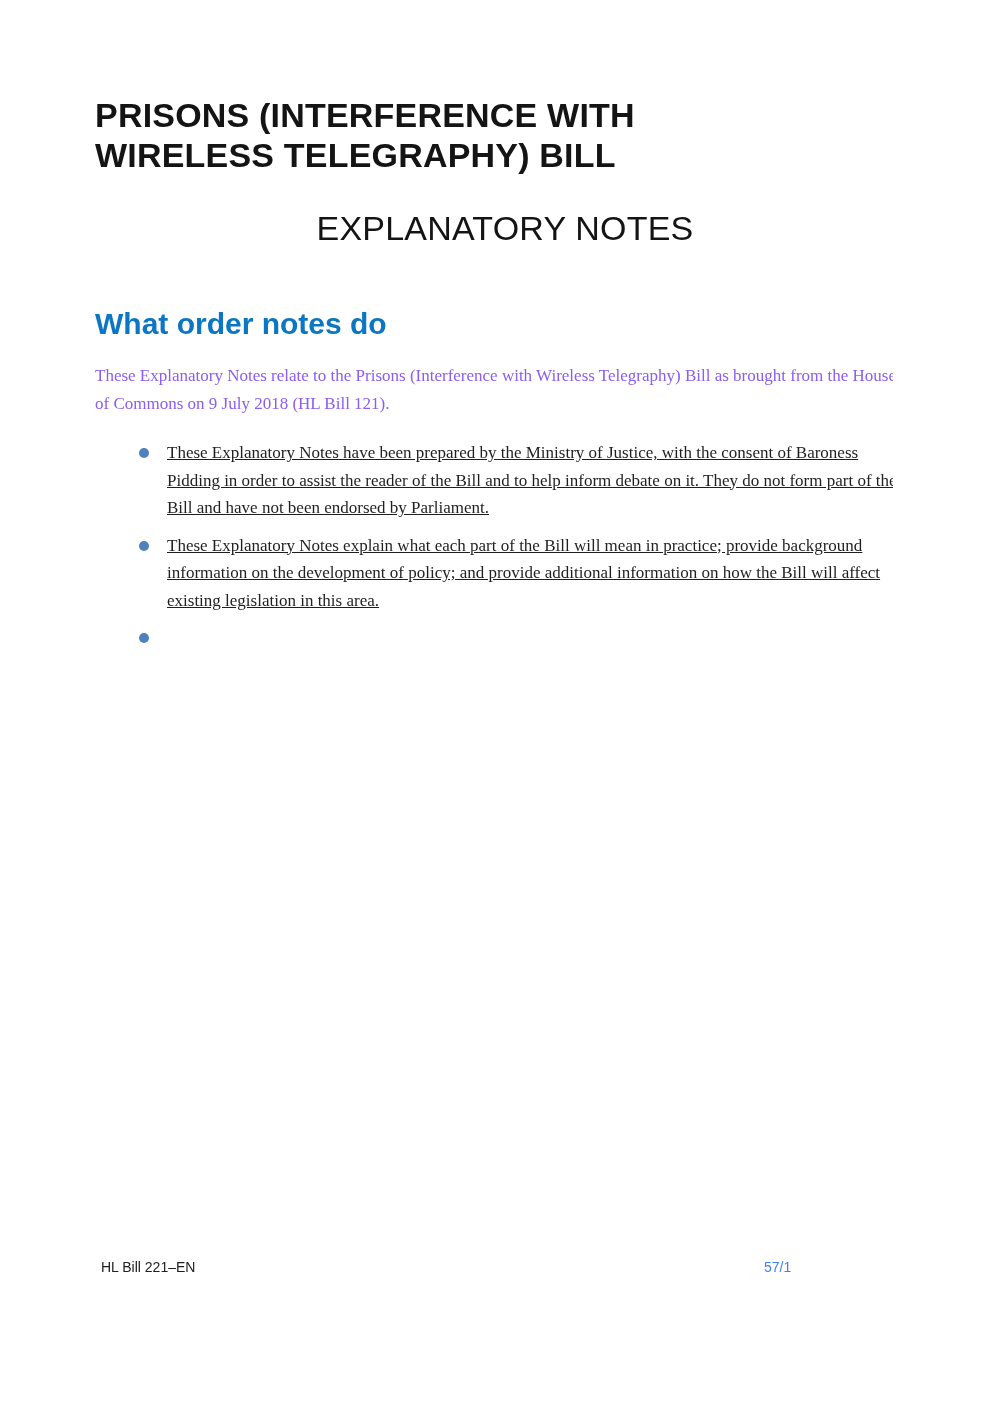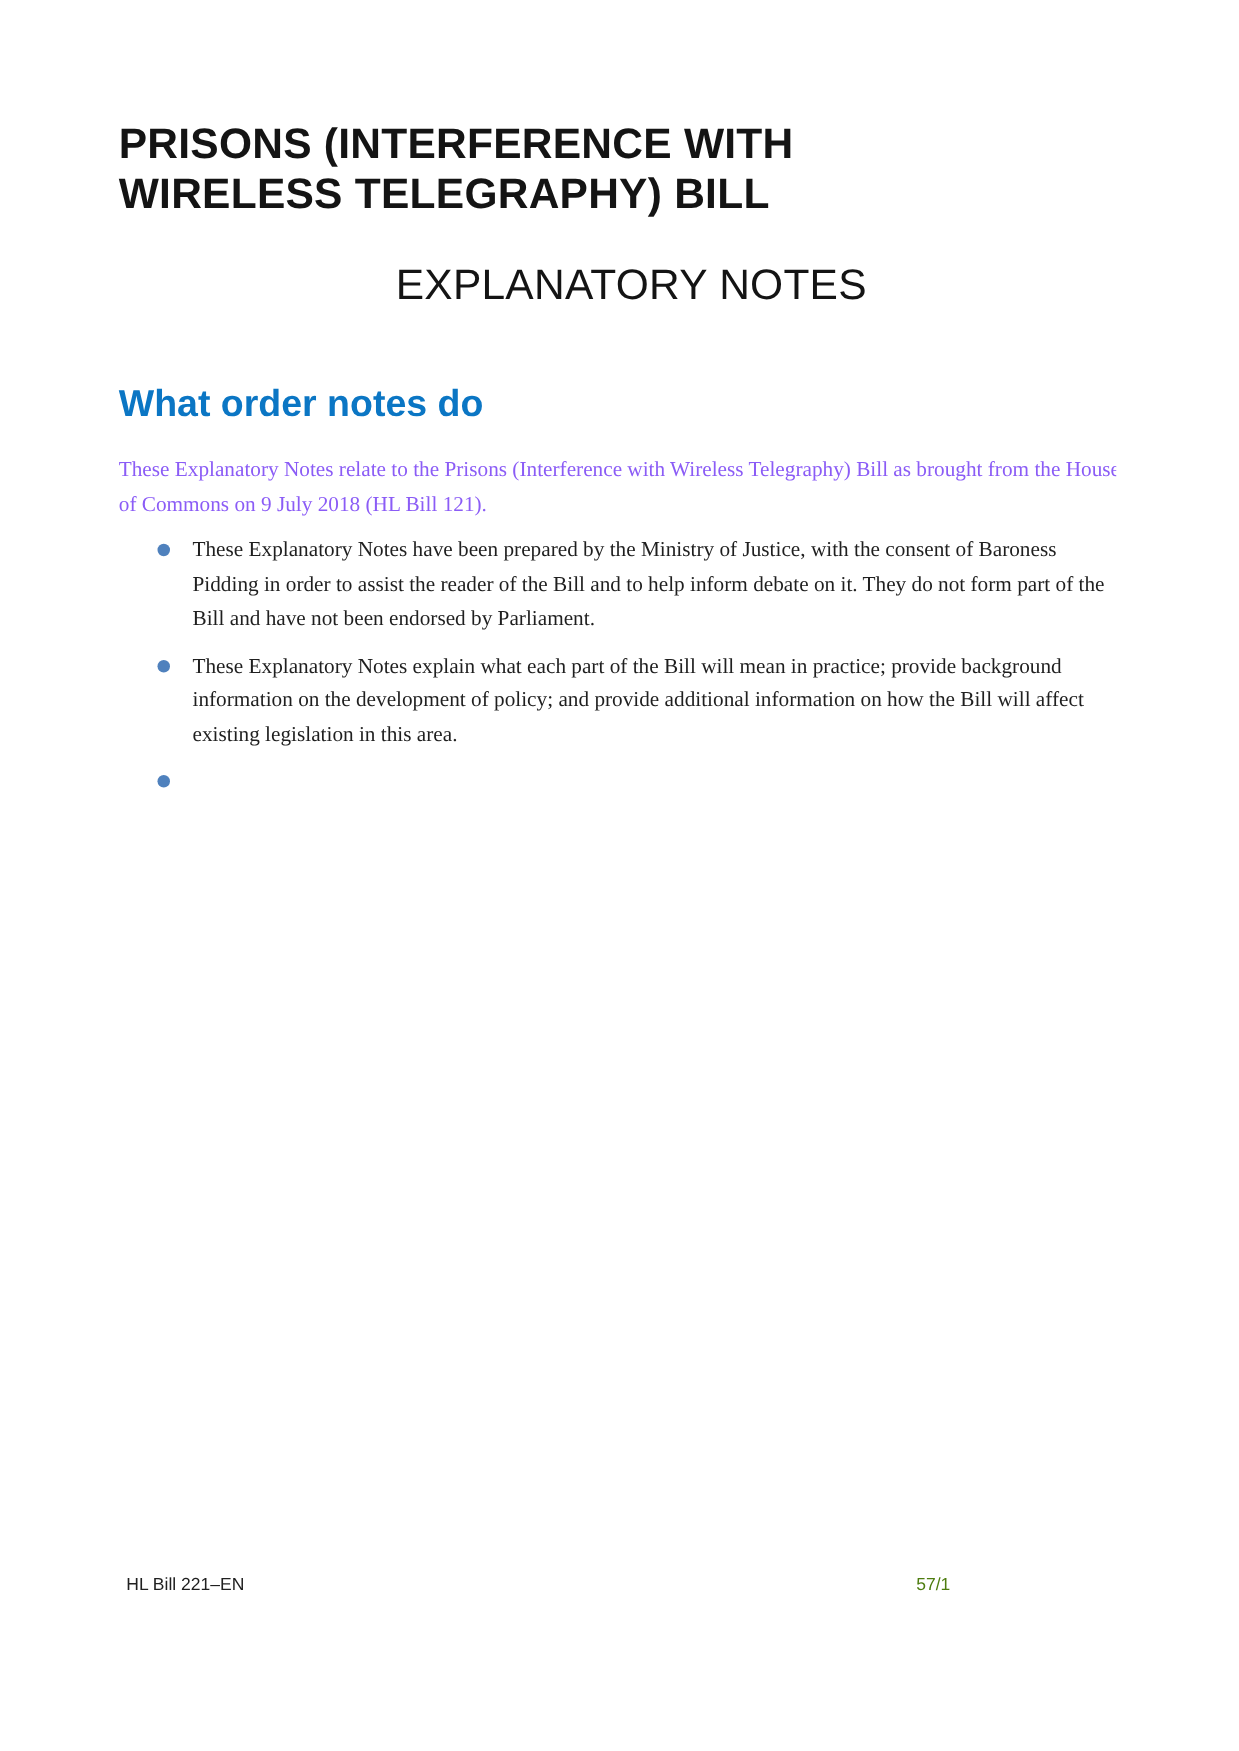--- a/index.html
+++ b/index.html
@@ -61,27 +61,28 @@
     font-family: "Liberation Serif", serif;
     font-size: 17px;
     line-height: 27.5px;
     color: #8b5cf6;
   }
   .bullet-list {
     position: absolute;
     left: 95px;
     top: 426px;
     width: 800px;
-    margin: 0;
+    margin: 13px;
     padding: 0;
     list-style: none;
     font-family: "Liberation Serif", serif;
     font-size: 17px;
     line-height: 27.5px;
     color: #1f1f1f;
+    text-decoration: underline;
   }
   .bullet-item {
     position: relative;
     padding-left: 59px;
     margin-bottom: 10px;
   }
   .bullet-dot {
     position: absolute;
     left: 31px;
     top: 9px;
@@ -93,25 +94,25 @@
   .footer-left {
     position: absolute;
     left: 101px;
     top: 1258px;
     font-size: 14px;
     line-height: 18px;
     color: #202020;
   }
   .footer-right {
     position: absolute;
-    left: 733px;
+    left: 764px;
     top: 1258px;
     font-size: 14px;
     line-height: 18px;
-    color: #4d7c0f;
+    color: #3b82f6;
   }
 </style>
 </head>
 <body>
 
 <div class="page">
 
   <h1 class="bill-title">
     <div>PRISONS (INTERFERENCE WITH</div>
     <div>WIRELESS TELEGRAPHY) BILL</div>

